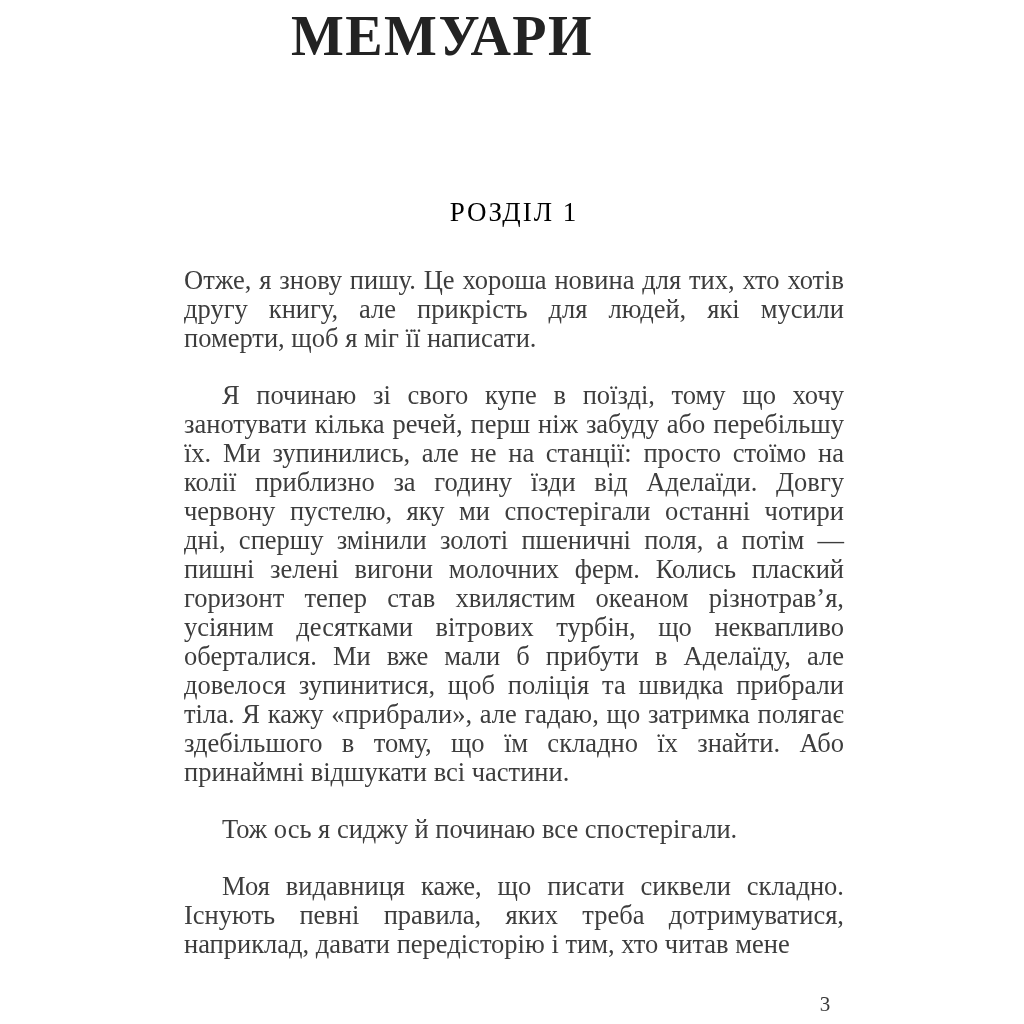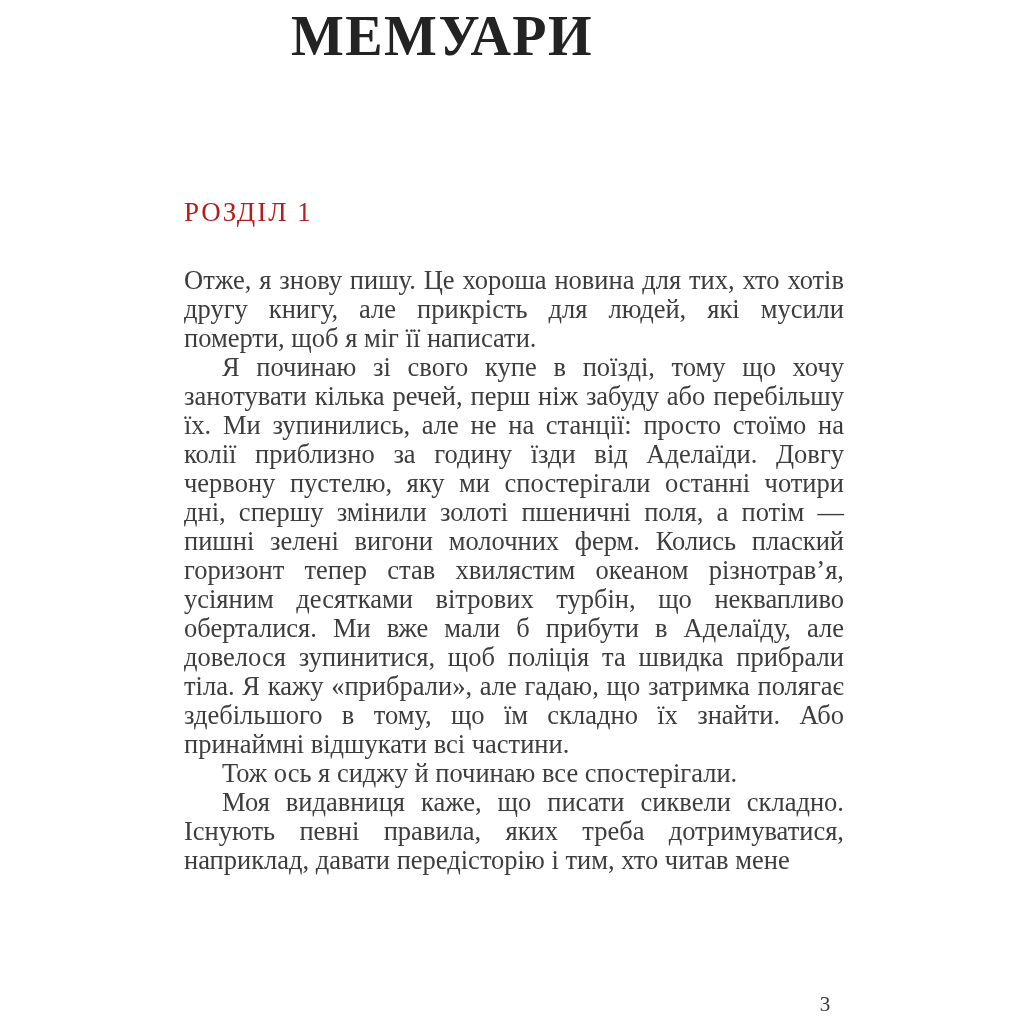--- a/index.html
+++ b/index.html
@@ -43,45 +43,46 @@
 
   
   .text-block {
     position: absolute;
     left: 184px;
     top: 196px;
     width: 660px;
   }
 
   .chapter-heading {
-    text-align: left;
+    text-align: center;
     font-size: 27px;
     line-height: 32px;
     letter-spacing: 2.0px;
-    color: #b91c1c;
+    color: #000000;
     font-weight: normal;
     margin: 0 0 38px 0;
     white-space: nowrap;
   }
 
   .body-text {
     font-size: 26.5px;
     line-height: 29px;
     text-align: justify;
     text-justify: inter-word;
     color: #3d3d3d;
     margin: 0;
   }
 
   .body-text p {
     margin: 0;
     text-indent: 0;
   }
   .body-text p.indent {
     text-indent: 38px;
+    margin-top: 28px;
   }
 
   
   .folio {
     position: absolute;
     left: 0;
     top: 991px;
     width: 1024px;
     text-align: center;
     font-size: 21px;

